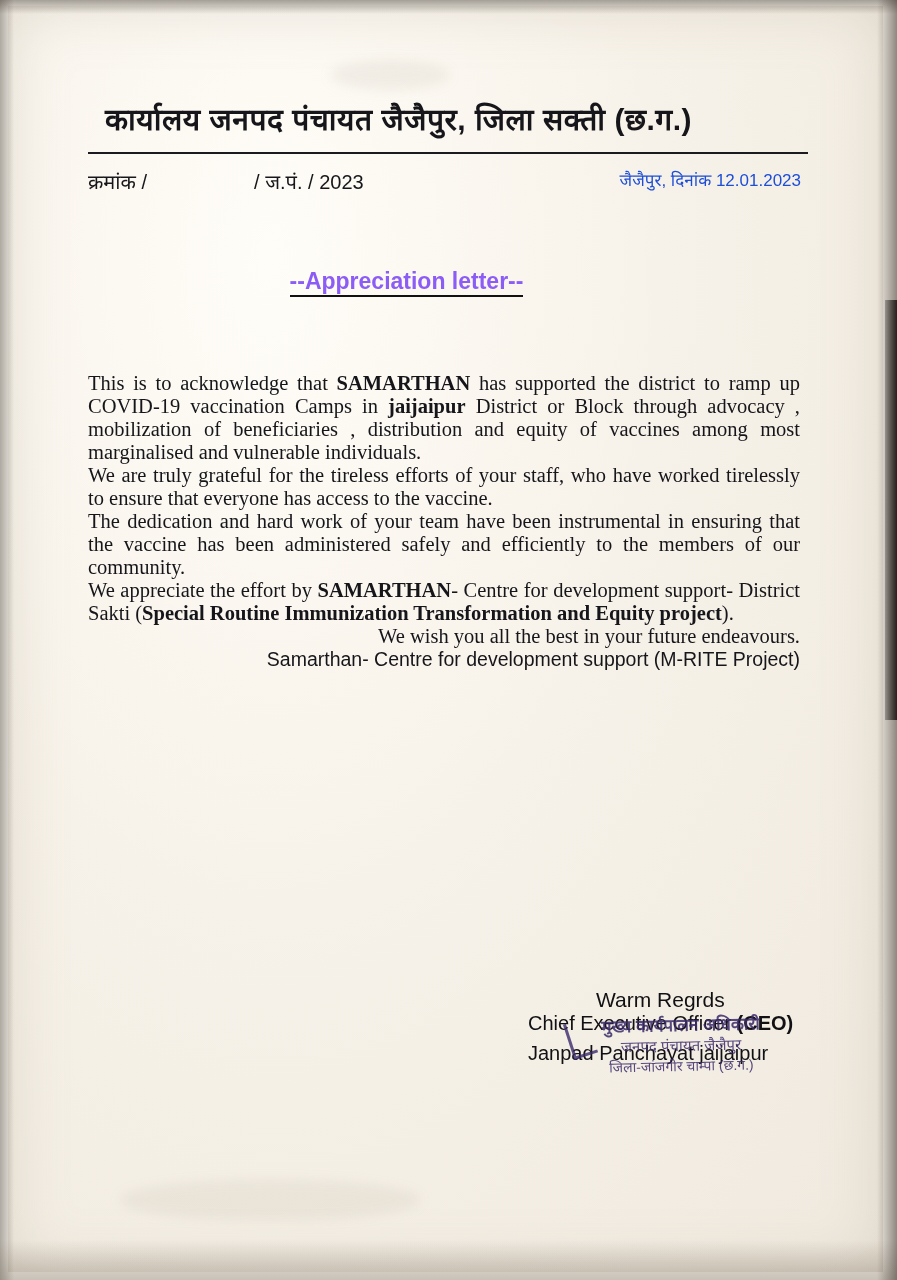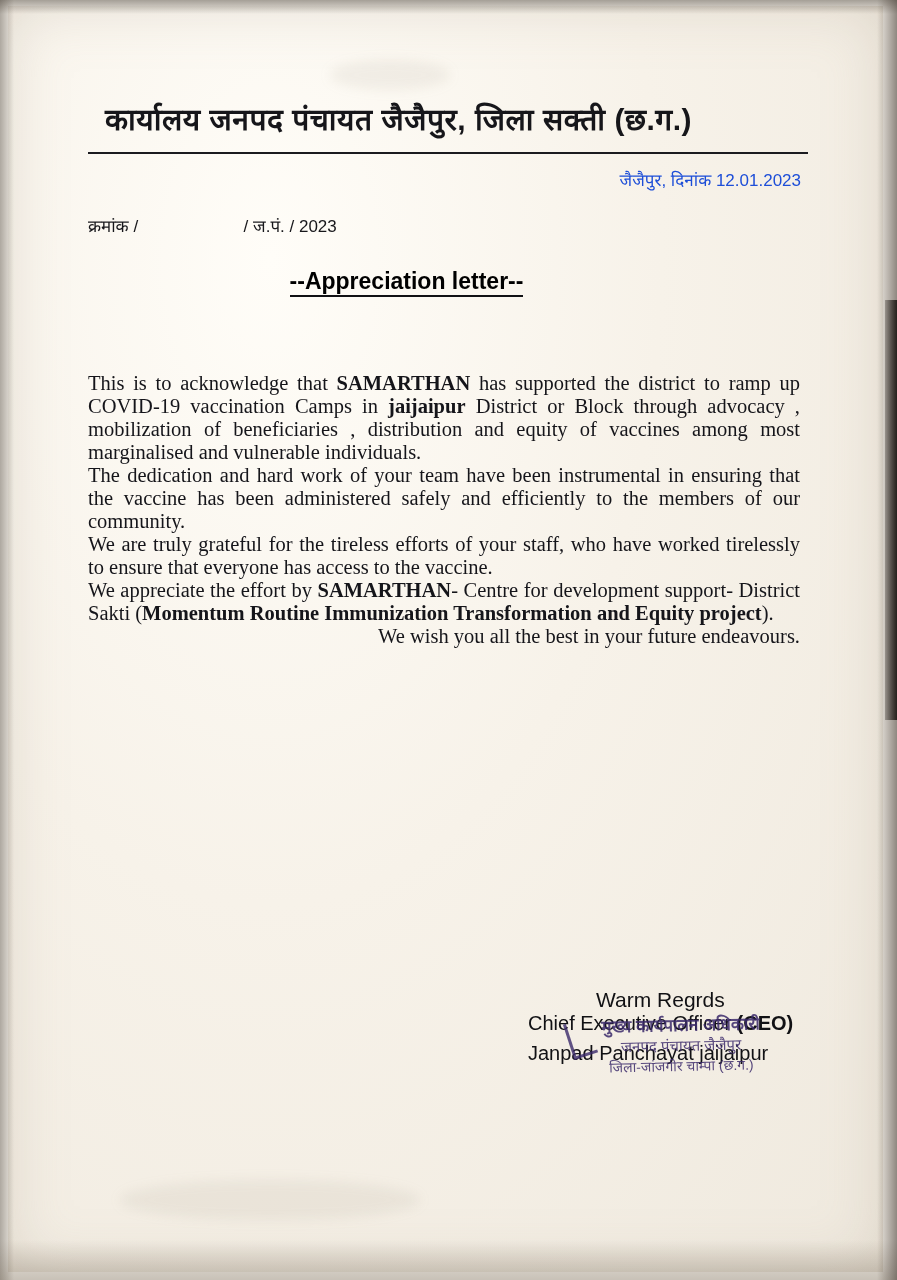--- a/index.html
+++ b/index.html
@@ -85,43 +85,42 @@
     top: 152px;
     width: 720px;
     height: 2px;
     background: #1b1b1f;
   }
   .meta-left {
     position: absolute;
     left: 88px;
     top: 168px;
     font-family: "Liberation Sans", sans-serif;
-    font-size: 17px;
+    font-size: 20px;
     color: #17171b;
-    margin-top: 46px;
   }
   .meta-left .slash1 { display:inline-block; width: 96px; }
   .meta-right {
     position: absolute;
     right: 96px;
     top: 168px;
     font-family: "Liberation Sans", sans-serif;
     font-size: 17px;
     color: #1d4ed8;
   }
   .title {
     position: absolute;
     left: 0;
     top: 268px;
     width: 813px;
     text-align: center;
     font-family: "Liberation Sans", sans-serif;
     font-weight: bold;
     font-size: 23px;
-    color: #000000;
+    color: #8b5cf6;
   }
   .title span {
     border-bottom: 2px solid #111114;
     padding-bottom: 1px;
   }
   .body {
     position: absolute;
     left: 88px;
     top: 372px;
     width: 712px;
@@ -230,26 +229,27 @@
     <div class="meta-right">जैजैपुर,  दिनांक  12.01.2023</div>
 
     <div class="title">
       <span>--Appreciation letter--</span>
     </div>
 
     <div class="body">
       <p>
         This is to acknowledge  that <b>SAMARTHAN</b> has supported the district to ramp up COVID-19 vaccination Camps in <b>jaijaipur</b> District or Block through advocacy , mobilization of beneficiaries , distribution and equity of vaccines among most marginalised and vulnerable individuals.
       </p>
+      <p>We are truly grateful for the tireless efforts of your staff, who have worked tirelessly to ensure that everyone has access to the vaccine.</p>
       <p>The dedication and hard work of your team have been instrumental in ensuring that the vaccine has been administered safely and efficiently to the members of our community.</p>
-      <p>We are truly grateful for the tireless efforts of your staff, who have worked tirelessly to ensure that everyone has access to the vaccine.</p>
       <p>
-        We appreciate the effort by <b>SAMARTHAN</b>- Centre for development support- District Sakti (<b>Momentum Routine Immunization Transformation and Equity project</b>).
+        We appreciate the effort by <b>SAMARTHAN</b>- Centre for development support- District Sakti (<b>Special Routine Immunization Transformation and Equity project</b>).
       </p>
       <p class="nj">We wish you all the best in your future endeavours.</p>
+      <p class="nj plain">Samarthan- Centre for development support (M-RITE Project)</p>
     </div>
 
     <div class="sign-block">
       <div class="warm">Warm Regrds</div>
       <div class="ceo">
         Chief Executive Officer <b>(CEO)</b>
       </div>
       <div class="jp">Janpad Panchayat jaijaipur</div>
 
       <div class="stamp-mark"></div>

